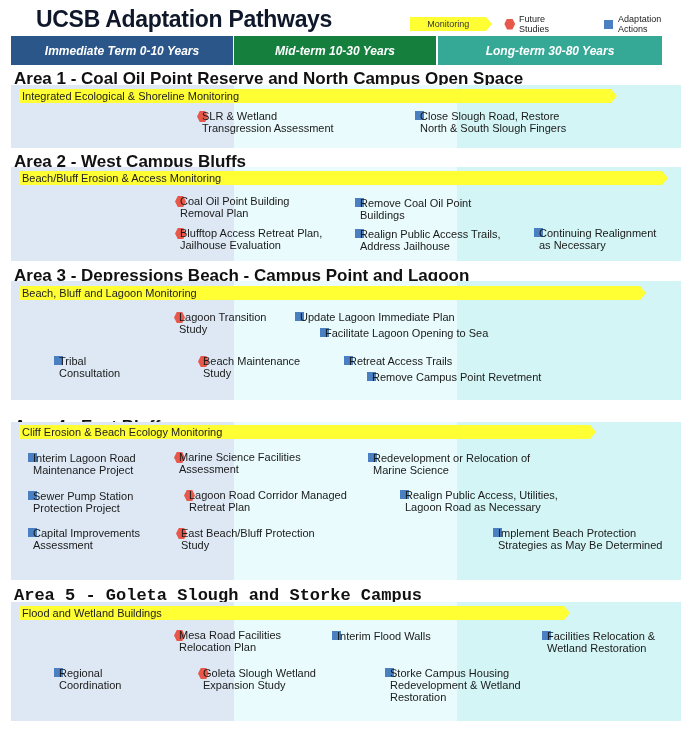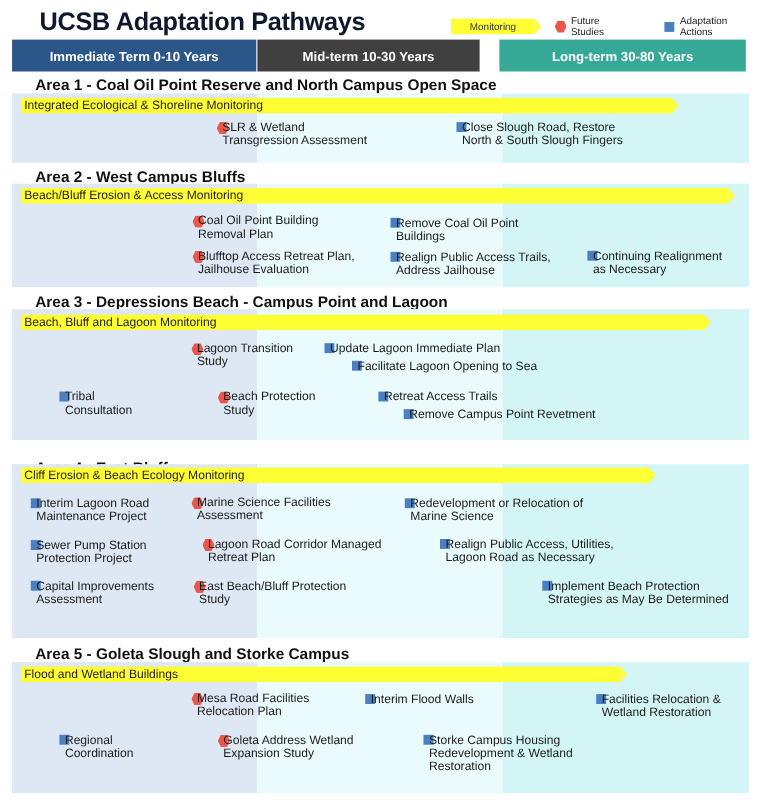--- a/index.html
+++ b/index.html
@@ -6,26 +6,26 @@
   body { width: 691px; height: 732px; position: relative; overflow: hidden; font-family: "Liberation Sans", "DejaVu Sans", sans-serif; color: #1a1a1a; }
   .title { position: absolute; left: 12px; top: 6px; font-size: 23px; font-weight: bold; color: #0f172a; letter-spacing: -0.3px; margin-left: 24px; }
   .legend { position: absolute; top: 16px; left: 410px; height: 16px; font-size: 9px; display: flex; align-items: center; }
   .legend-mon { position: relative; width: 78px; height: 14px; background: #ffff33; display: flex; align-items: center; justify-content: center; color: #333; }
   .legend-mon::after { content: ""; position: absolute; right: -6px; top: 0; border-top: 7px solid transparent; border-bottom: 7px solid transparent; border-left: 6px solid #ffff33; }
   .legend-item { display: flex; align-items: center; margin-left: 28px; color: #222; }
   .legend-item .hex { margin-right: 4px; }
   .legend-item .sq { margin-right: 5px; }
 
   .header-row { position: absolute; top: 36px; left: 11px; width: 670px; height: 29px; display: flex; }
-  .header-cell { height: 29px; display: flex; align-items: center; justify-content: center; color: #ffffff; font-weight: bold; font-size: 12px; }
+  .header-cell { height: 29px; display: flex; align-items: center; justify-content: center; color: #ffffff; font-weight: bold; font-size: 12px; font-style: italic; }
   .h0 { width: 222px; background: #2b5689; }
-  .h1 { width: 202px; background: #404040; margin-left: 1px; }
-  .h2 { width: 224px; background: #35a896; margin-left: 18px; }
-
-  .area-title { position: absolute; left: 14px; font-size: 14px; font-weight: bold; color: #111; margin-left: 18px; }
+  .h1 { width: 202px; background: #15803d; margin-left: 1px; }
+  .h2 { width: 224px; background: #35a896; margin-left: 2px; }
+
+  .area-title { position: absolute; left: 14px; font-size: 17px; font-weight: bold; color: #111; }
   .band { position: absolute; left: 11px; width: 670px; display: flex; }
   .band .c0 { width: 223px; background: #dde8f4; height: 100%; }
   .band .c1 { width: 223px; background: #e9fbfc; height: 100%; }
   .band .c2 { width: 224px; background: #d4f5f5; height: 100%; }
 
   .mon { position: absolute; left: 19px; height: 14px; background: #ffff33; font-size: 11px; line-height: 14px; padding-left: 3px; color: #222; box-sizing: border-box; }
   .mon::after { content: ""; position: absolute; right: -6px; top: 0; border-top: 7px solid transparent; border-bottom: 7px solid transparent; border-left: 6px solid #ffff33; }
 
   .item { position: absolute; font-size: 11px; line-height: 12px; color: #1a1a1a; }
   .item .lbl { position: absolute; left: 5px; top: 0; white-space: pre; }
@@ -129,21 +129,21 @@
     <span class="sq"></span>
     <span class="lbl">Facilitate Lagoon Opening to Sea</span>
   </div>
 <div class="item" style="left:54px;top:355px;">
     <span class="sq"></span>
     <span class="lbl">Tribal
 Consultation</span>
   </div>
 <div class="item" style="left:198px;top:355px;">
     <span class="hex"></span>
-    <span class="lbl">Beach Protection
+    <span class="lbl">Beach Maintenance
 Study</span>
   </div>
 <div class="item" style="left:344px;top:355px;">
     <span class="sq"></span>
     <span class="lbl">Retreat Access Trails</span>
   </div>
 <div class="item" style="left:367px;top:371px;">
     <span class="sq"></span>
     <span class="lbl">Remove Campus Point Revetment</span>
   </div>
@@ -194,21 +194,21 @@
     <span class="hex"></span>
     <span class="lbl">East Beach/Bluff Protection
 Study</span>
   </div>
 <div class="item" style="left:493px;top:527px;">
     <span class="sq"></span>
     <span class="lbl">Implement Beach Protection
 Strategies as May Be Determined</span>
   </div>
 
-<div class="area-title" style="top:586px;">Area 5 - Goleta Slough and Storke Campus</div>
+<div class="area-title" style="top:586px;font-family:Liberation Mono, monospace;">Area 5 - Goleta Slough and Storke Campus</div>
 <div class="band" style="top:602px;height:119px;">
     <div class="c0"></div>
     <div class="c1"></div>
     <div class="c2"></div>
   </div>
 <div class="mon" style="top:606px;width:545px;">Flood and Wetland Buildings</div>
 <div class="item" style="left:174px;top:629px;">
     <span class="hex"></span>
     <span class="lbl">Mesa Road Facilities
 Relocation Plan</span>
@@ -222,21 +222,21 @@
     <span class="lbl">Facilities Relocation &amp;
 Wetland Restoration</span>
   </div>
 <div class="item" style="left:54px;top:667px;">
     <span class="sq"></span>
     <span class="lbl">Regional
 Coordination</span>
   </div>
 <div class="item" style="left:198px;top:667px;">
     <span class="hex"></span>
-    <span class="lbl">Goleta Address Wetland
+    <span class="lbl">Goleta Slough Wetland
 Expansion Study</span>
   </div>
 <div class="item" style="left:385px;top:667px;">
     <span class="sq"></span>
     <span class="lbl">Storke Campus Housing
 Redevelopment &amp; Wetland
 Restoration</span>
   </div>
 
 </body></html>

